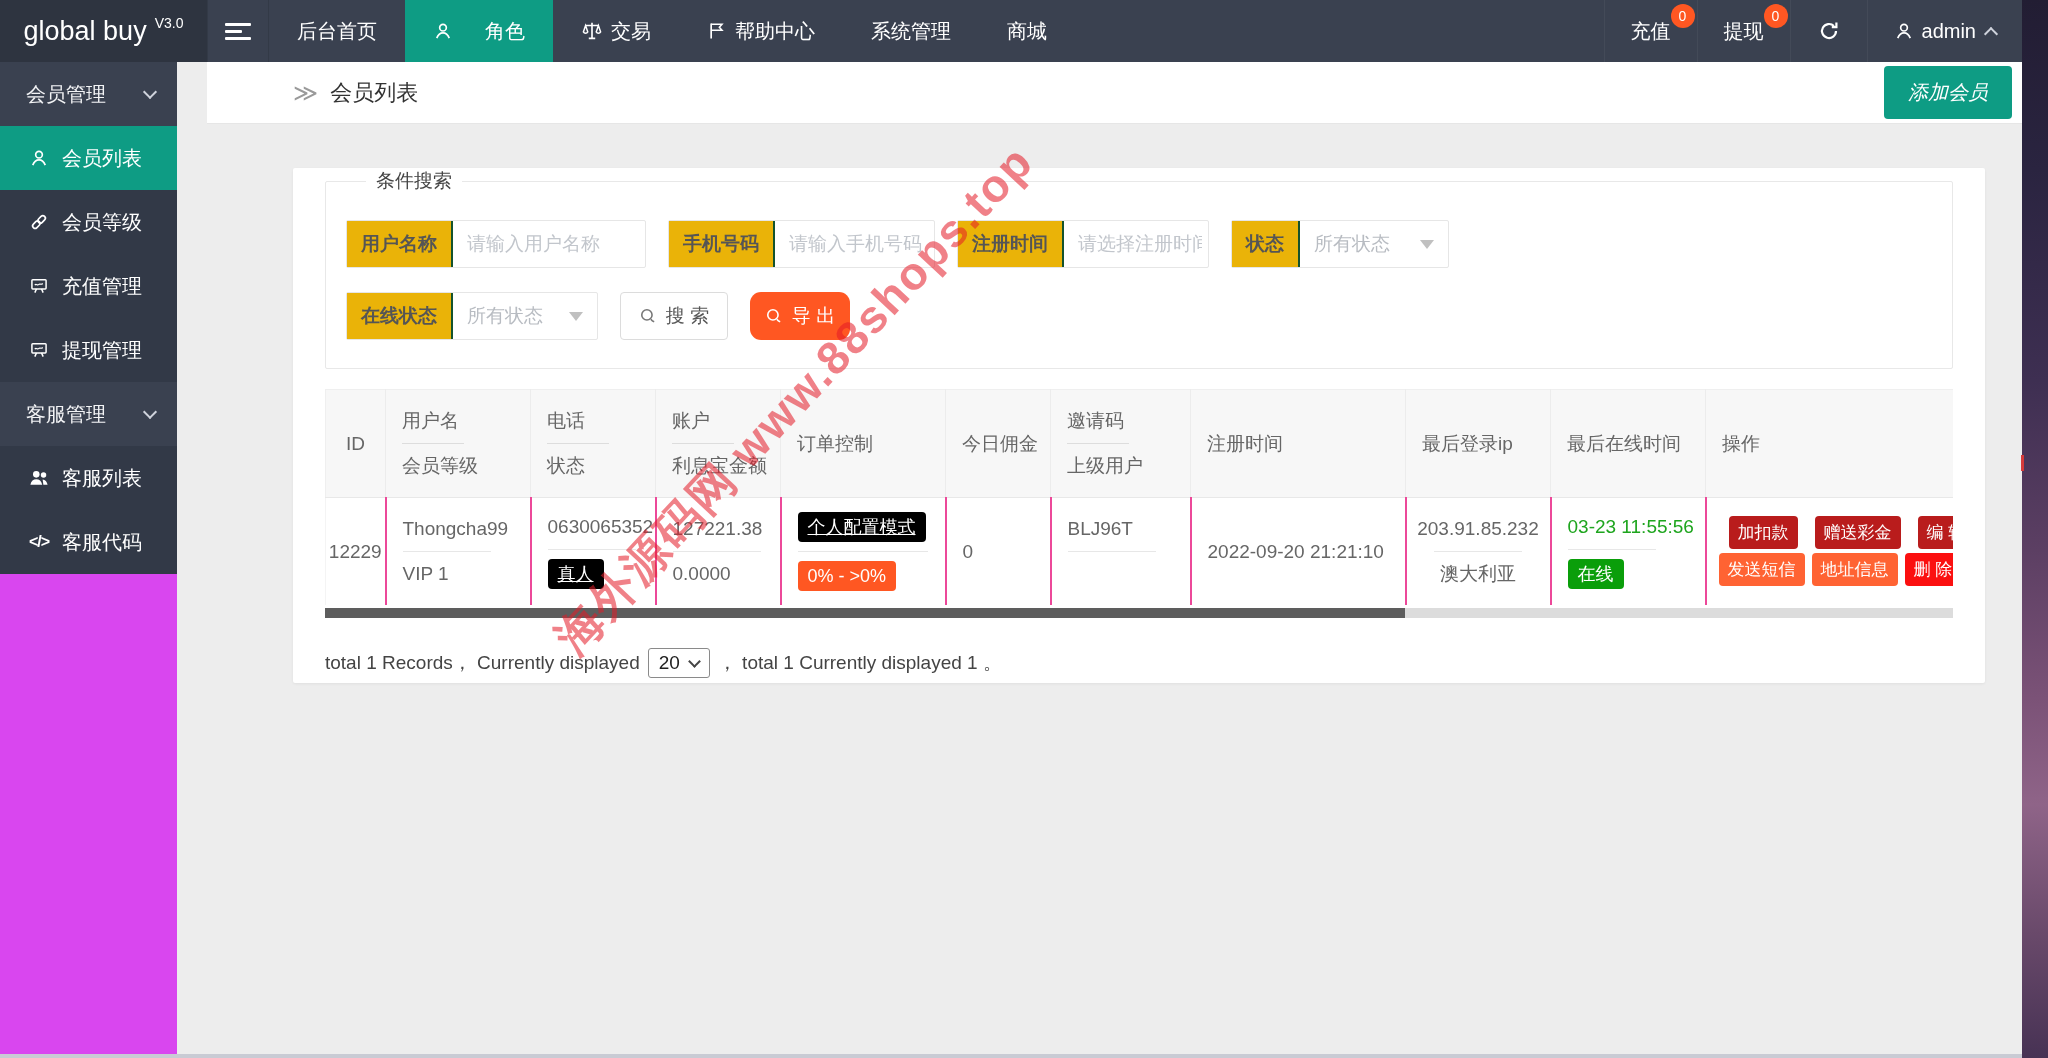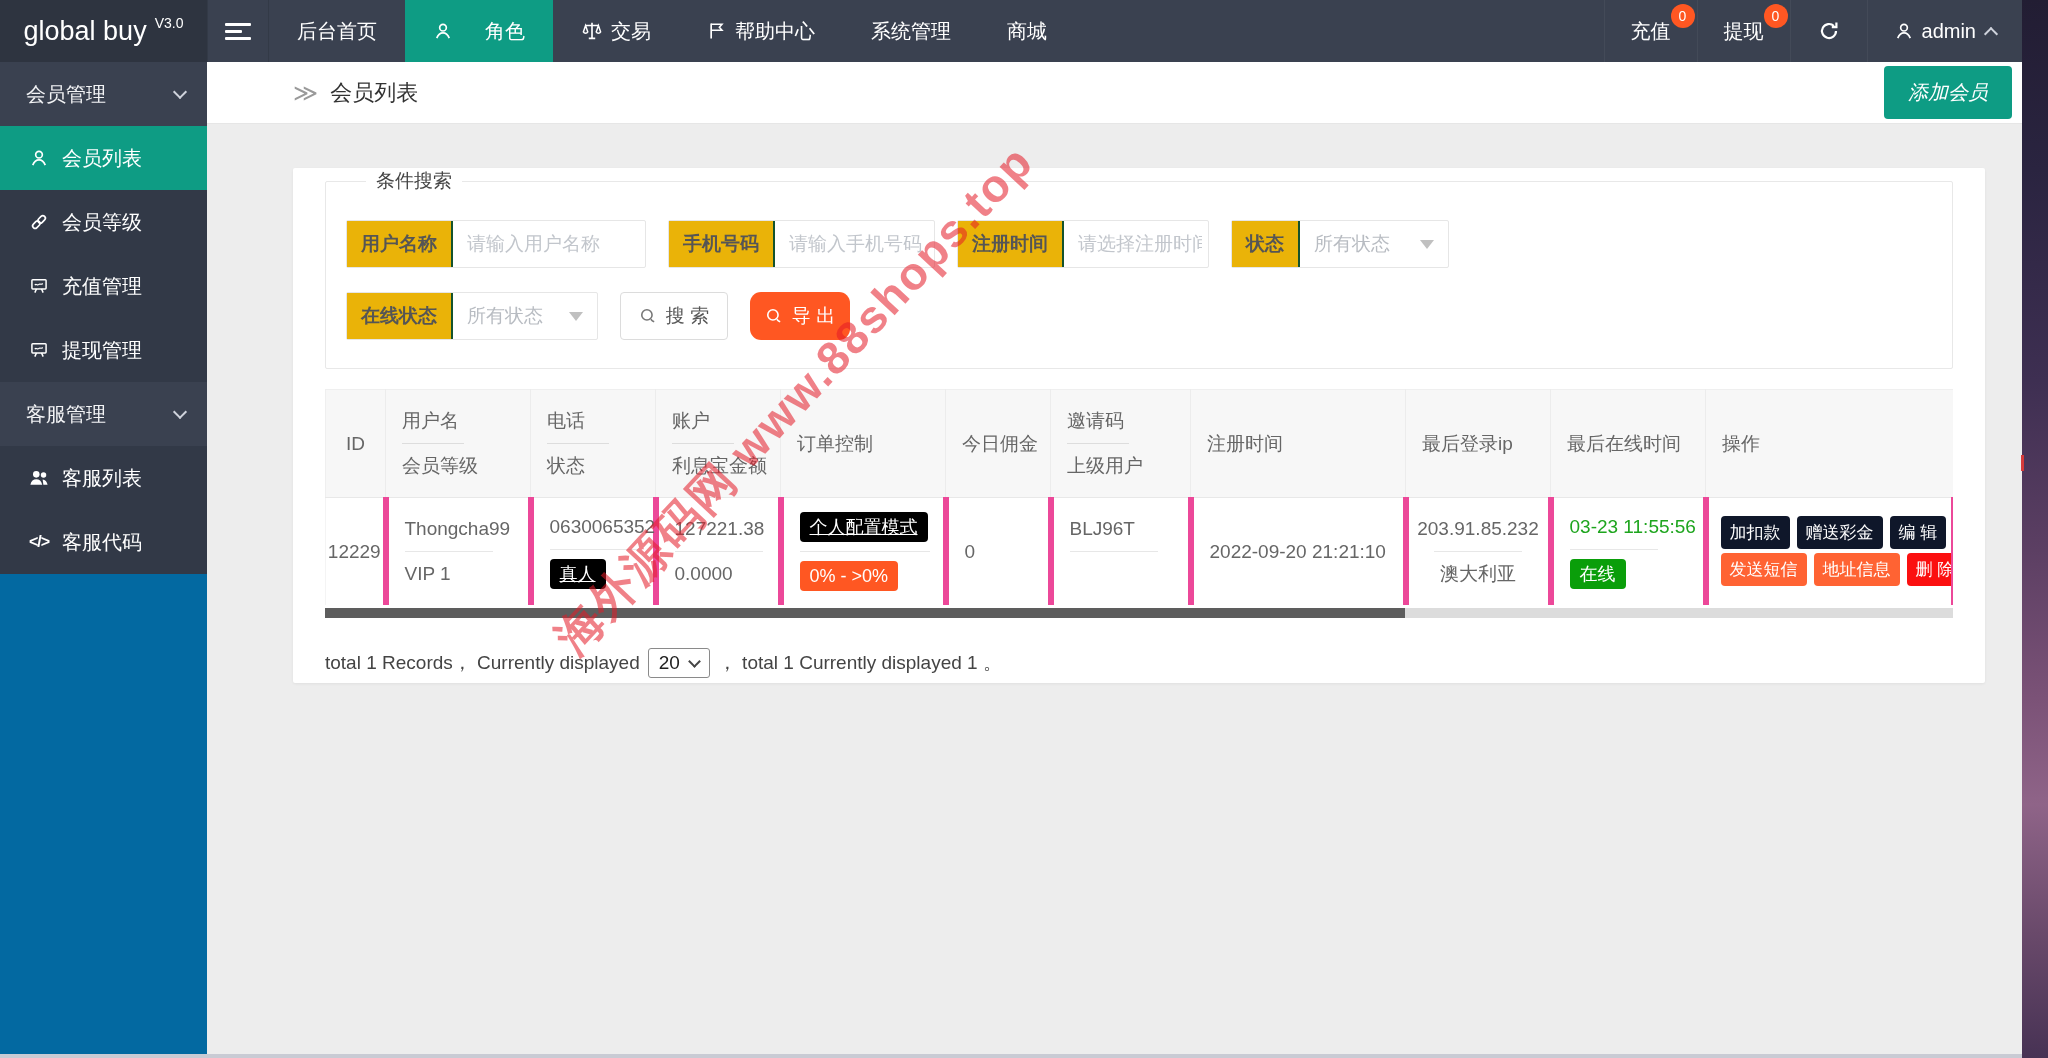--- a/index.html
+++ b/index.html
@@ -25,22 +25,22 @@
              font-size:20px; cursor:pointer; border-left:1px solid #434a58; }
   .mini-badge { position:absolute; top:4px; right:2px; min-width:24px; height:24px; padding:0 4px;
                 background:#ff5722; color:#fff; border-radius:12px; font-size:14px;
                 line-height:24px; text-align:center; }
   .chev { width:10px; height:10px; border-right:2px solid #cfd3dc; border-bottom:2px solid #cfd3dc;
           display:inline-block; }
   .chev-up { transform:rotate(-135deg); margin-left:10px; position:relative; top:3px; }
   .chev-down { transform:rotate(45deg); position:relative; top:-2px; }
 
   
-  .sidebar { position:absolute; top:62px; left:0; width:207px; height:992px;
-             background:#0369a1; z-index:15; }
+  .sidebar { position:absolute; top:62px; left:0; width:177px; height:992px;
+             background:#d946ef; z-index:15; }
   .side-group-header { height:64px; display:flex; align-items:center; padding:0 22px 0 26px;
                        color:#f2f3f5; font-size:20px; background:#3a4150; cursor:pointer; }
   .side-group-header .chev-down { margin-left:auto; }
   .side-item { height:64px; display:flex; align-items:center; padding:0 0 0 24px;
                color:#fff; font-size:20px; background:#323947; cursor:pointer; }
   .side-item.active { background:#0e9c84; }
   .side-item .s-icon { width:30px; margin-right:8px; display:flex; justify-content:center; color:#fff; }
   .code-glyph { font-size:16px; font-weight:bold; letter-spacing:-1px; }
 
   
@@ -75,38 +75,38 @@
                 color:#fff; font-size:19px; display:flex; align-items:center; justify-content:center;
                 gap:8px; cursor:pointer; }
 
   
   .tbl-wrap { margin-top:20px; overflow:hidden; }
   table.data { border-collapse:collapse; table-layout:fixed; width:1628px; }
   table.data th { background:#f7f7f7; border-bottom:1px solid #e8e8e8; border-top:1px solid #efefef;
                   border-right:1px solid #ececec; font-weight:normal; color:#666; font-size:19px;
                   text-align:left; padding:18px 0 18px 16px; height:93px; vertical-align:middle; }
   table.data th:first-child { border-left:1px solid #efefef; text-align:center; padding-left:0; }
-  table.data td { border-right:6px solid #ec4899; color:#666; font-size:19px;
+  table.data td { border-right:2px solid #ec4899; color:#666; font-size:19px;
                   padding:14px 0 14px 16px; height:88px; vertical-align:middle; }
   table.data td:first-child { border-left:1px solid #f4f4f4; text-align:center; padding-left:0; }
   .hdr-div, .cell-div { width:62px; border-top:1px solid #ddd; margin:9px 0; }
   .cell-div { border-top-color:#e7e7e7; width:88px; }
   .stack > div { line-height:26px; }
   .td-center { text-align:center; }
   .td-center .cell-div { margin:9px auto; }
   .badge { display:inline-block; color:#fff; font-size:18px; border-radius:4px; padding:4px 10px;
            line-height:22px; white-space:nowrap; }
   .bg-blue { background:#000000;text-decoration:underline; } .bg-orange { background:#ff5722; }
   .bg-green { background:#0a9e0a; }
   .green-text { color:#1ea51e; }
   .act-cell { overflow:hidden; white-space:nowrap; }
   .act-row { display:flex; gap:7px; margin:3px 0 4px 0; }
   .abtn { border:none; border-radius:4px; color:#fff; font-size:17px; padding:5px 9px;
           cursor:pointer; white-space:nowrap; flex:none; }
-  .a-teal { background:#0f172a; } .a-orange { background:#ff6333; }
+  .a-teal { background:#b91c1c;margin-left:10px; } .a-orange { background:#ff6333; }
   .a-red { background:#f8302e; } .a-red2 { background:#fb1010; }
 
   .hscroll { width:1628px; height:10px; background:#dcdcdc; margin-top:3px; }
   .hthumb { width:1080px; height:10px; background:#5d5d5d; cursor:pointer; }
 
   .pager { margin-top:30px; color:#444; font-size:19px; display:flex; align-items:center; gap:8px; }
   .psel { display:inline-flex; align-items:center; gap:10px; border:1px solid #8a8a8a; border-radius:3px;
           padding:3px 10px; color:#222; cursor:pointer; }
   .psel .vchev { width:9px; height:9px; border-right:2px solid #444; border-bottom:2px solid #444;
                  transform:rotate(45deg); position:relative; top:-2px; }

